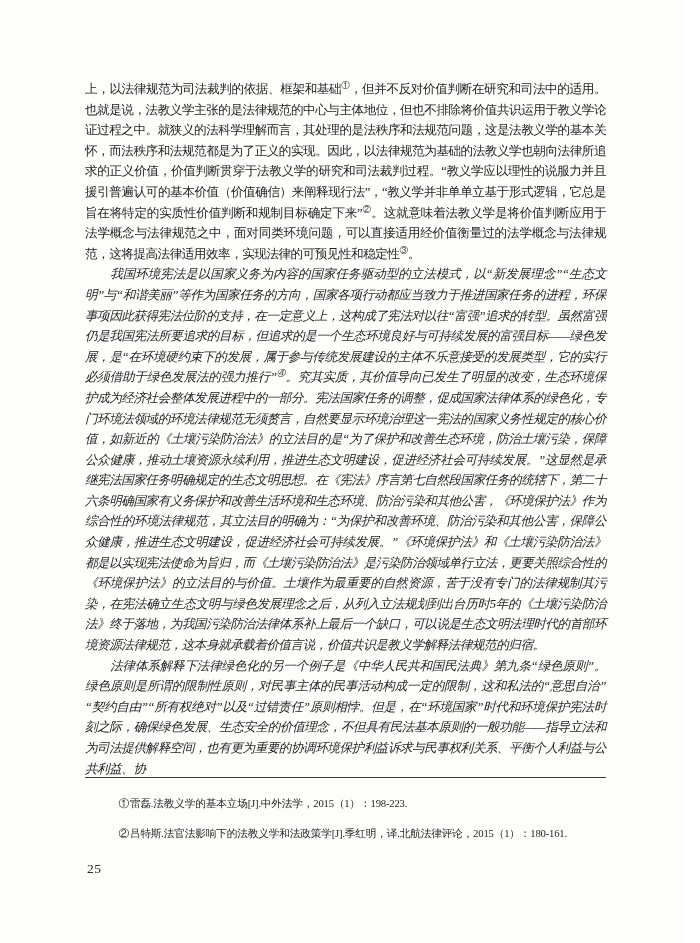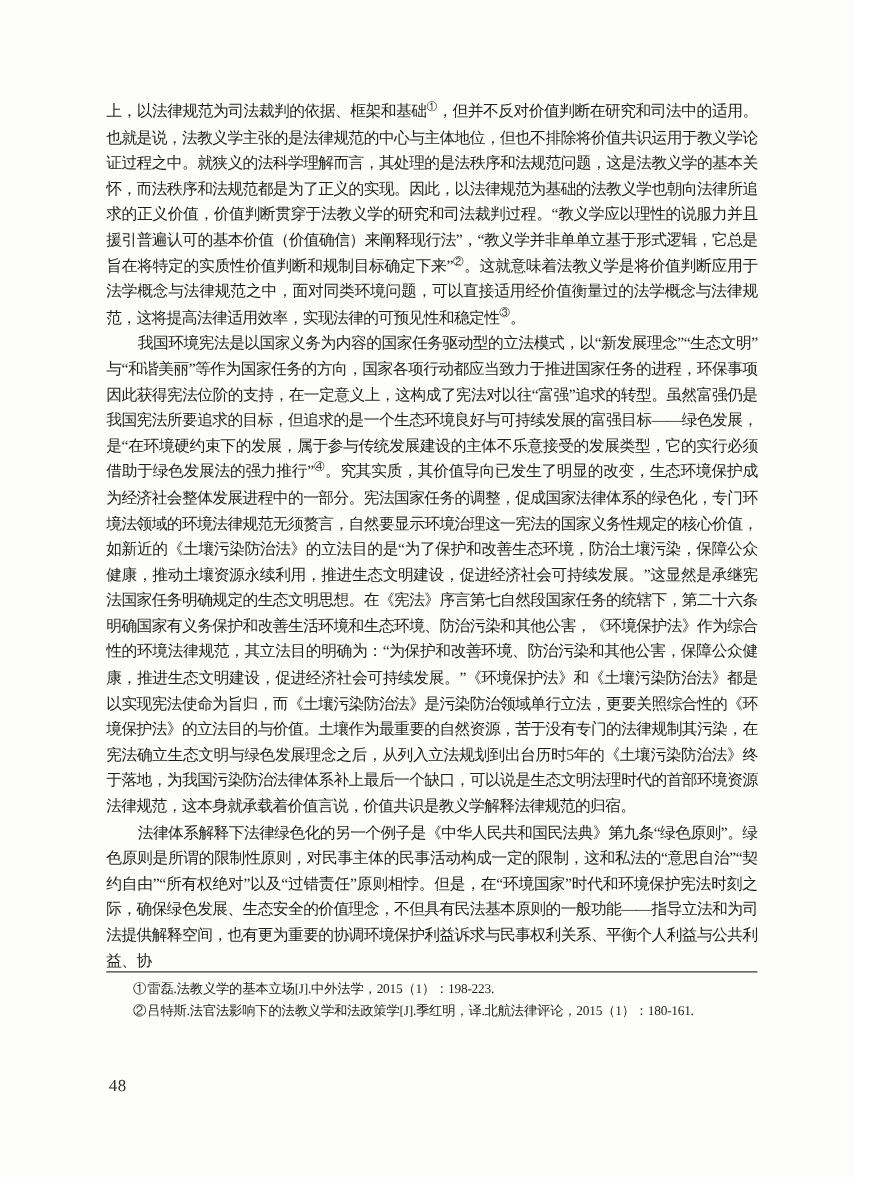--- a/index.html
+++ b/index.html
@@ -26,20 +26,21 @@
     letter-spacing: -0.5px;
     text-align: justify;
     text-justify: inter-character;
   }
   .article-body p.para {
     margin: 0;
     padding: 0;
   }
   .article-body p.para.indent {
     text-indent: 2em;
+    font-style: italic;
   }
   sup.fnmark {
     font-size: 8.5px;
     line-height: 0;
     letter-spacing: 0;
     vertical-align: super;
   }
   .fn-rule {
     position: absolute;
     left: 85px;
@@ -54,21 +55,21 @@
     position: absolute;
     left: 85px;
     top: 783px;
     width: 521px;
     font-size: 10.7px;
     line-height: 17.6px;
     letter-spacing: -0.2px;
     text-align: justify;
   }
   .footnotes p.footnote {
-    margin: 0;
+    margin: 12px;
     padding: 0;
     text-indent: 2em;
   }
   .footnotes .fnnum {
     margin-right: 1px;
   }
   .page-number {
     position: absolute;
     left: 87px;
     top: 861px;
@@ -84,14 +85,14 @@
   <main class="article-body" id="body-root">
       <p class="para"><span>上，以法律规范为司法裁判的依据、框架和基础</span><sup class="fnmark">①</sup><span>，但并不反对价值判断在研究和司法中的适用。也就是说，法教义学主张的是法律规范的中心与主体地位，但也不排除将价值共识运用于教义学论证过程之中。就狭义的法科学理解而言，其处理的是法秩序和法规范问题，这是法教义学的基本关怀，而法秩序和法规范都是为了正义的实现。因此，以法律规范为基础的法教义学也朝向法律所追求的正义价值，价值判断贯穿于法教义学的研究和司法裁判过程。“教义学应以理性的说服力并且援引普遍认可的基本价值（价值确信）来阐释现行法”，“教义学并非单单立基于形式逻辑，它总是旨在将特定的实质性价值判断和规制目标确定下来”</span><sup class="fnmark">②</sup><span>。这就意味着法教义学是将价值判断应用于法学概念与法律规范之中，面对同类环境问题，可以直接适用经价值衡量过的法学概念与法律规范，这将提高法律适用效率，实现法律的可预见性和稳定性</span><sup class="fnmark">③</sup><span>。</span></p>
       <p class="para indent"><span>我国环境宪法是以国家义务为内容的国家任务驱动型的立法模式，以“新发展理念”“生态文明”与“和谐美丽”等作为国家任务的方向，国家各项行动都应当致力于推进国家任务的进程，环保事项因此获得宪法位阶的支持，在一定意义上，这构成了宪法对以往“富强”追求的转型。虽然富强仍是我国宪法所要追求的目标，但追求的是一个生态环境良好与可持续发展的富强目标——绿色发展，是“在环境硬约束下的发展，属于参与传统发展建设的主体不乐意接受的发展类型，它的实行必须借助于绿色发展法的强力推行”</span><sup class="fnmark">④</sup><span>。究其实质，其价值导向已发生了明显的改变，生态环境保护成为经济社会整体发展进程中的一部分。宪法国家任务的调整，促成国家法律体系的绿色化，专门环境法领域的环境法律规范无须赘言，自然要显示环境治理这一宪法的国家义务性规定的核心价值，如新近的《土壤污染防治法》的立法目的是“为了保护和改善生态环境，防治土壤污染，保障公众健康，推动土壤资源永续利用，推进生态文明建设，促进经济社会可持续发展。”这显然是承继宪法国家任务明确规定的生态文明思想。在《宪法》序言第七自然段国家任务的统辖下，第二十六条明确国家有义务保护和改善生活环境和生态环境、防治污染和其他公害，《环境保护法》作为综合性的环境法律规范，其立法目的明确为：“为保护和改善环境、防治污染和其他公害，保障公众健康，推进生态文明建设，促进经济社会可持续发展。”《环境保护法》和《土壤污染防治法》都是以实现宪法使命为旨归，而《土壤污染防治法》是污染防治领域单行立法，更要关照综合性的《环境保护法》的立法目的与价值。土壤作为最重要的自然资源，苦于没有专门的法律规制其污染，在宪法确立生态文明与绿色发展理念之后，从列入立法规划到出台历时5年的《土壤污染防治法》终于落地，为我国污染防治法律体系补上最后一个缺口，可以说是生态文明法理时代的首部环境资源法律规范，这本身就承载着价值言说，价值共识是教义学解释法律规范的归宿。</span></p>
       <p class="para indent"><span>法律体系解释下法律绿色化的另一个例子是《中华人民共和国民法典》第九条“绿色原则”。绿色原则是所谓的限制性原则，对民事主体的民事活动构成一定的限制，这和私法的“意思自治”“契约自由”“所有权绝对”以及“过错责任”原则相悖。但是，在“环境国家”时代和环境保护宪法时刻之际，确保绿色发展、生态安全的价值理念，不但具有民法基本原则的一般功能——指导立法和为司法提供解释空间，也有更为重要的协调环境保护利益诉求与民事权利关系、平衡个人利益与公共利益、协</span></p>
     </main>
   <hr class="fn-rule">
   <section class="footnotes" id="fn-root">
       <p class="footnote"><span class="fnnum">①</span><span>雷磊.法教义学的基本立场[J].中外法学，2015（1）：198-223.</span></p>
       <p class="footnote"><span class="fnnum">②</span><span>吕特斯.法官法影响下的法教义学和法政策学[J].季红明，译.北航法律评论，2015（1）：180-161.</span></p>
     </section>
-  <div class="page-number">48</div>
+  <div class="page-number">25</div>
 </div>
 
 </body></html>

